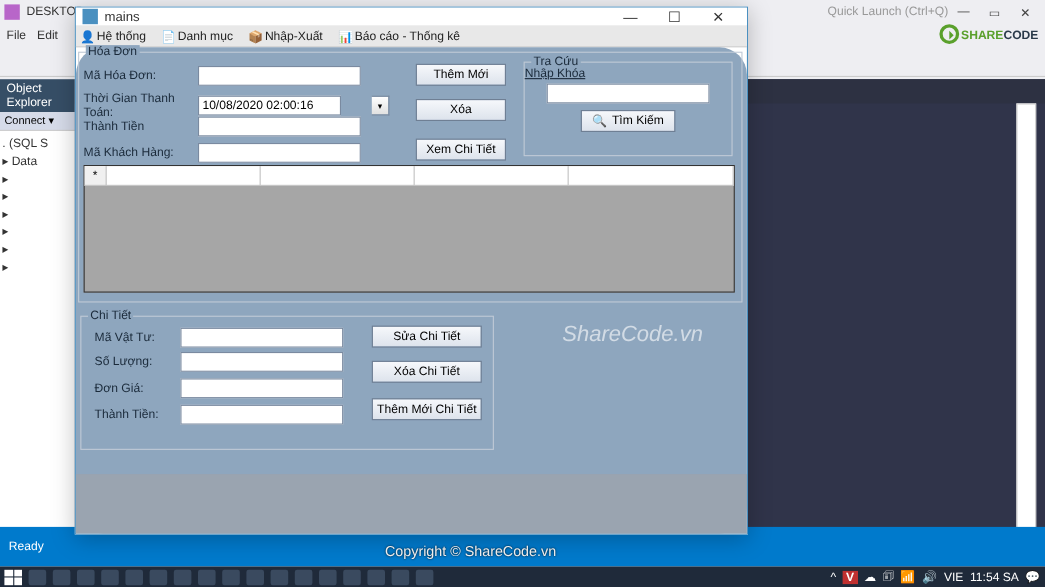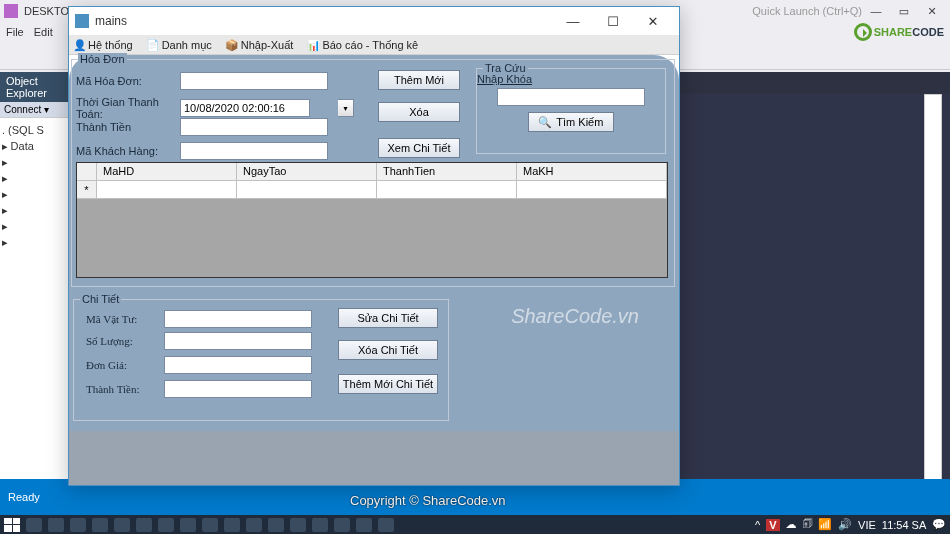--- a/index.html
+++ b/index.html
@@ -18,21 +18,21 @@
 .obj-exp-con { background: #d6dbe9; padding: 2px 4px; font-size: 10px; border-bottom: 1px solid #ccc; }
 .obj-exp-tree { padding: 4px 2px; font-size: 10px; color: #333; line-height: 16px; }
 .obj-exp-tree div { white-space: nowrap; overflow: hidden; }
 .main-blank { position: absolute; left: 68px; right: 0; top: 72px; bottom: 20px; background: #30344a; }
 .main-blank .whitebox { position: absolute; right: 8px; top: 22px; bottom: 6px; width: 18px; background: #fff; border: 1px solid #ccc; }
 .main-blank .tabbar { height: 22px; background: #2d3142; }
 .status { position: absolute; left: 0; right: 0; bottom: 19px; height: 36px; background: #007acc; color: #fff; display: flex; align-items: center; padding: 0 8px; font-size: 11px; }
 
 
 .win { position: absolute; left: 68px; top: 6px; width: 612px; height: 480px; background: #fff; border: 1px solid #4a90c0; box-shadow: 0 4px 20px rgba(0,0,0,.25); display: flex; flex-direction: column; }
-.win-title { height: 28px; display: flex; align-items: center; padding: 0 6px; background: #fff; }
+.win-title { height: 16px; display: flex; align-items: center; padding: 0 6px; background: #fff; }
 .win-title .ico { width: 14px; height: 14px; background: #4a90c0; margin-right: 6px; }
 .win-title .txt { flex: 1; font-size: 12px; color: #333; }
 .win-title .btn { width: 40px; height: 24px; display: flex; align-items: center; justify-content: center; color: #333; font-size: 13px; }
 .win-menu { height: 20px; background: #e8e8e8; border-bottom: 1px solid #d0d0d0; display: flex; align-items: center; padding: 0 4px; gap: 14px; font-size: 11px; color: #222; }
 .win-menu span.mi { display: inline-flex; align-items: center; gap: 3px; }
 .win-menu .mico { width: 12px; height: 12px; display: inline-block; }
 .body { flex: 1; background: #8ea6be; position: relative; border-radius: 25px; }
 
 
 .grp { position: absolute; border: 1px solid #c0cad6; }
@@ -55,21 +55,21 @@
 
 .grid { position: absolute; left: 4px; top: 102px; right: 6px; height: 116px; background: #a6a6a6; border: 1px solid #333; }
 .ghdr { display: flex; height: 18px; background: #f0f0f0; }
 .ghdr .gc, .grow .gc { border-right: 1px solid #c0c0c0; border-bottom: 1px solid #c0c0c0; padding: 2px 6px; font-size: 11px; }
 .ghdr .gsel, .grow .gsel { width: 20px; background: #f0f0f0; border-right: 1px solid #c0c0c0; border-bottom: 1px solid #c0c0c0; display:flex; align-items:center; justify-content:center; }
 .grow { display: flex; height: 18px; background: #fff; }
 .gc.c1 { width: 140px; } .gc.c2 { width: 140px; } .gc.c3 { width: 140px; } .gc.c4 { flex: 1; }
 
 
 .g-chitiet { left: 4px; top: 244px; width: 376px; height: 122px; }
-.g-chitiet .lbl { width: 78px; margin-left: 12px; font-family: Liberation Serif, serif; }
+.g-chitiet .lbl { width: 78px; margin-left: 12px; }
 
 
 .wm { position: absolute; color: rgba(255,255,255,.6); font-size: 20px; font-style: italic; font-weight: 500; pointer-events: none; }
 .wm2 { position: absolute; color: rgba(255,255,255,.75); font-size: 13px; pointer-events: none; }
 .logo { position: absolute; right: 6px; top: 22px; font-size: 16px; font-weight: bold; }
 .logo .g { color: #5aa02c; } .logo .b { color: #2a3a4a; }
 .logo .ring { display:inline-block; width:18px; height:18px; border:3px solid #5aa02c; border-radius:50%; vertical-align:middle; margin-right:2px; position:relative; }
 .logo .ring::after { content:""; position:absolute; right:-2px; top:3px; border:4px solid transparent; border-left-color:#5aa02c; }
 
 
@@ -185,27 +185,20 @@
         <span class="grp-lbl">Tra Cứu</span>
         <div class="tlbl">Nhập Khóa</div>
         <input class="inp tinp" value="" style="">
         <button class="btn2 timbtn">
           <span>🔍</span>
           <span>Tìm Kiếm</span>
         </button>
       </div>
 
       <div class="grid">
-        <div class="ghdr">
-          <div class="gsel"></div>
-          <div class="gc c1">MaHD</div>
-          <div class="gc c2">NgayTao</div>
-          <div class="gc c3">ThanhTien</div>
-          <div class="gc c4">MaKH</div>
-        </div>
         <div class="grow">
           <div class="gsel">*</div>
           <div class="gc c1"></div>
           <div class="gc c2"></div>
           <div class="gc c3"></div>
           <div class="gc c4"></div>
         </div>
       </div>
     </div>
 

